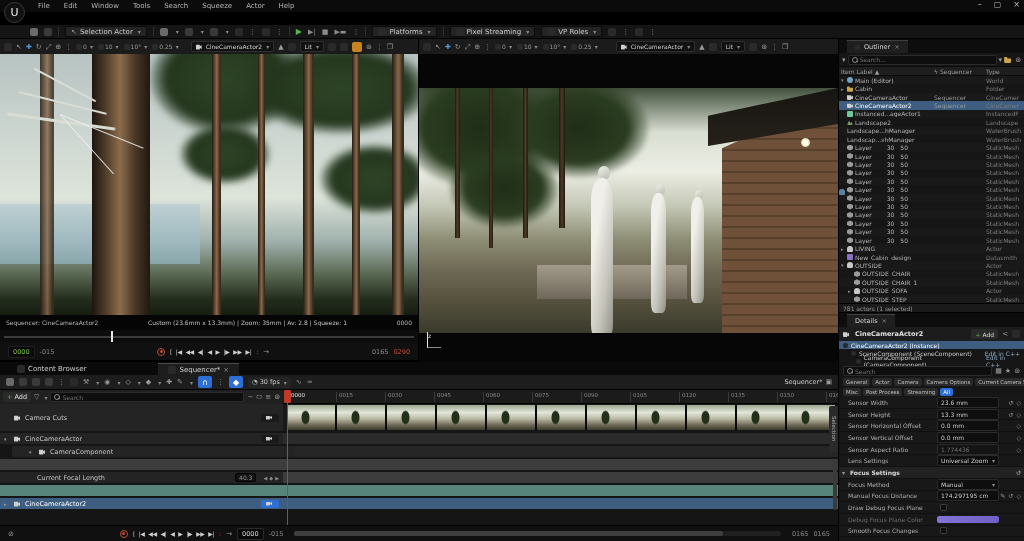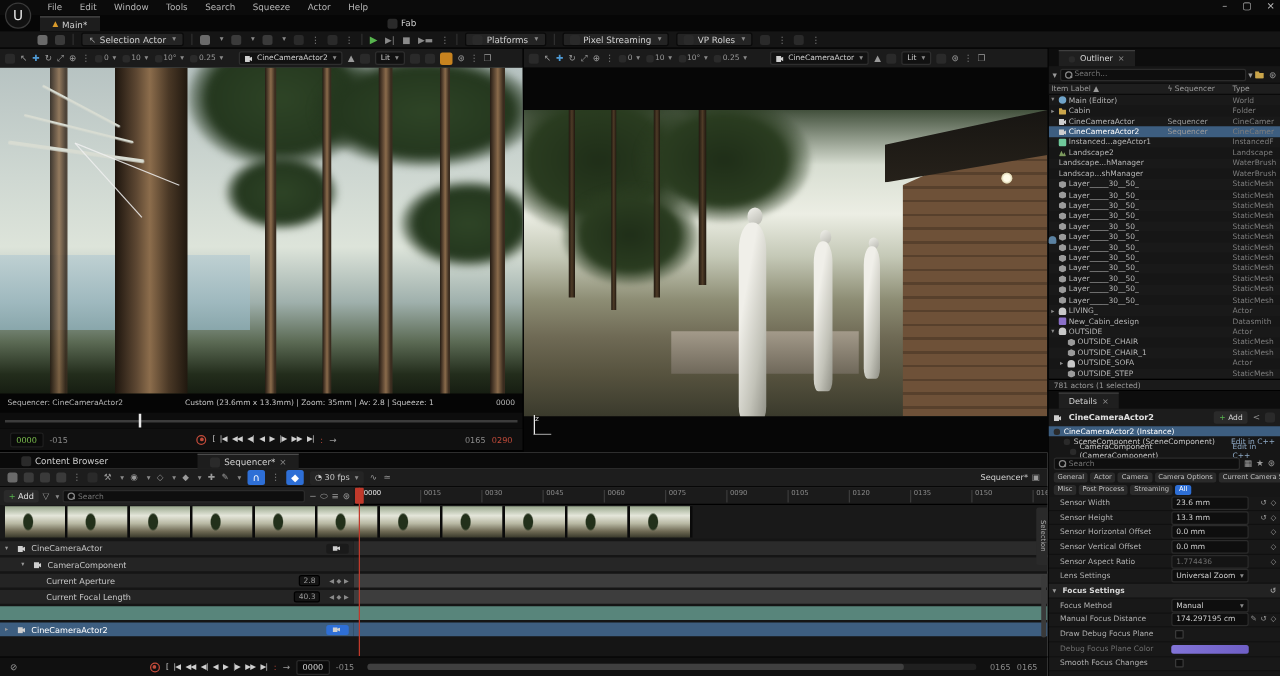--- a/index.html
+++ b/index.html
@@ -200,32 +200,20 @@
         <span class="menu-item">Actor</span>
         <span class="menu-item">Help</span>
       </nav>
     <div id="win-controls">
       <span>–</span>
       <span>▢</span>
       <span>×</span>
     </div>
   </header>
 
-  <div id="tabbar">
-    <div style="width:32px"></div>
-    <div class="doc-tab active">
-      <span class="warn">▲</span>
-      <span>Main*</span>
-    </div>
-    <div style="width:220px"></div>
-    <div class="doc-tab">
-      <span class="ph dim"></span>
-      <span>Fab</span>
-    </div>
-  </div>
 
   <div id="maintoolbar">
     <span class="ph lit"></span>
     <span class="ph"></span>
     <span class="tb-sep"></span>
     <div class="tb-btn">
       <span class="glyph">↖</span>
       <span>Selection Actor</span>
       <span class="dd">▾</span>
     </div>
@@ -904,20 +892,26 @@
           <span class="tick" style="left: 249px;">0075</span>
           <span class="tick" style="left: 298px;">0090</span>
           <span class="tick" style="left: 347px;">0105</span>
           <span class="tick" style="left: 396px;">0120</span>
           <span class="tick" style="left: 445px;">0135</span>
           <span class="tick" style="left: 494px;">0150</span>
           <span class="tick" style="left: 543px;">0165</span>
         </div>
       <div id="tracks">
           <div class="trk" style="height: 27px;">
+            <div class="trk-tree">
+              <span class="arrow" style="width: 7px; font-size: 5px; color: rgb(154, 154, 154);"></span>
+              <span class="o-ico cine-camera"></span>
+              <span style="white-space: nowrap; overflow: hidden;">Camera Cuts</span>
+              <span class="camtoggle"></span>
+            </div>
             <div class="trk-lane">
               <div class="thumb" style="left: 4px; width: 50px;"></div>
               <div class="thumb" style="left: 54px; width: 50px;"></div>
               <div class="thumb" style="left: 104px; width: 50px;"></div>
               <div class="thumb" style="left: 154px; width: 50px;"></div>
               <div class="thumb" style="left: 204px; width: 50px;"></div>
               <div class="thumb" style="left: 254px; width: 50px;"></div>
               <div class="thumb" style="left: 304px; width: 50px;"></div>
               <div class="thumb" style="left: 354px; width: 50px;"></div>
               <div class="thumb" style="left: 404px; width: 50px;"></div>
@@ -929,43 +923,32 @@
             <div class="trk-tree">
               <span class="arrow" style="width: 7px; font-size: 5px; color: rgb(154, 154, 154);">▾</span>
               <span class="o-ico cine-camera"></span>
               <span style="white-space: nowrap; overflow: hidden;">CineCameraActor</span>
               <span class="camtoggle"></span>
             </div>
             <div class="trk-lane">
               <div class="lane-fill lane-dark"></div>
             </div>
           </div>
-          <div class="trk" style="height: 11px;">
+          <div class="trk" style="height: 11px; margin-left: 12px;">
             <div class="trk-tree">
               <span style="width: 10px;"></span>
               <span class="arrow" style="width: 7px; font-size: 5px; color: rgb(154, 154, 154);">▾</span>
               <span class="o-ico cine-camera"></span>
               <span style="white-space: nowrap; overflow: hidden;">CameraComponent</span>
             </div>
             <div class="trk-lane">
               <div class="lane-fill lane-mid"></div>
             </div>
           </div>
           <div class="trk" style="height: 11px;">
-            <div class="trk-tree">
-              <span style="width: 20px;"></span>
-              <span class="arrow" style="width: 7px; font-size: 5px; color: rgb(154, 154, 154);"></span>
-              <span style="white-space: nowrap; overflow: hidden;">Current Aperture</span>
-              <span class="trk-val">2.8</span>
-              <span class="keynav">
-                <span>◀</span>
-                <span>◆</span>
-                <span>▶</span>
-              </span>
-            </div>
             <div class="trk-lane">
               <div class="lane-fill lane-bar"></div>
             </div>
           </div>
           <div class="trk" style="height: 11px;">
             <div class="trk-tree">
               <span style="width: 20px;"></span>
               <span class="arrow" style="width: 7px; font-size: 5px; color: rgb(154, 154, 154);"></span>
               <span style="white-space: nowrap; overflow: hidden;">Current Focal Length</span>
               <span class="trk-val">40.3</span>

